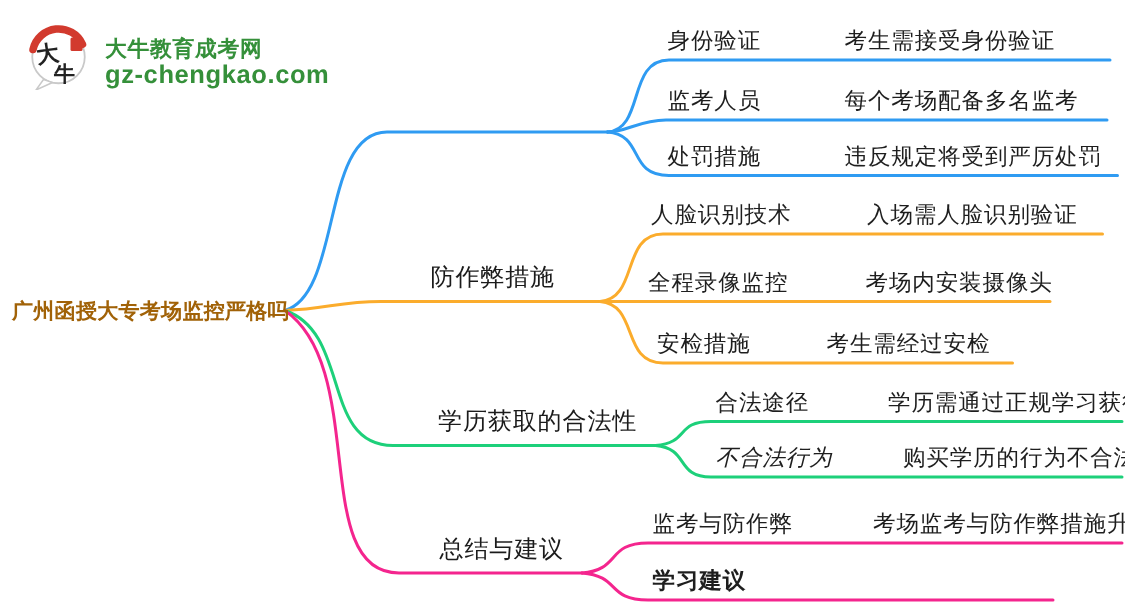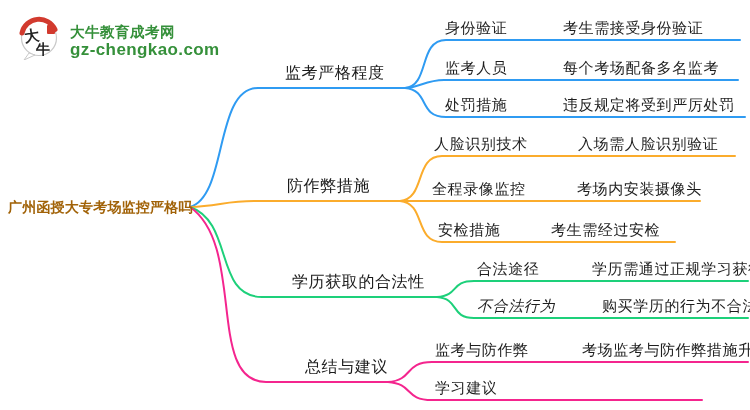--- a/index.html
+++ b/index.html
@@ -63,21 +63,20 @@
       <text x="9" y="28" font-size="15" font-weight="bold" fill="#222" transform="rotate(-8 9 28)">大</text>
       <text x="20" y="40" font-size="14" font-weight="bold" fill="#222">牛</text>
       <rect x="31" y="11" width="8" height="9" rx="1" fill="#d23a2e"></rect>
     </svg>
     <div class="logo-title" style="color: rgb(53, 144, 58);">大牛教育成考网</div>
     <div class="logo-domain" style="color: rgb(53, 144, 58);">gz-chengkao.com</div>
   </div>
 
   <div class="root">广州函授大专考场监控严格吗</div>
 
-  <div class="bl" style="left:285px;top:65px;">监考严格程度</div>
   <div class="t" style="left:445px;top:20px;">身份验证</div>
   <div class="t" style="left:563px;top:20px;">考生需接受身份验证</div>
   <div class="t" style="left:445px;top:60px;">监考人员</div>
   <div class="t" style="left:563px;top:60px;">每个考场配备多名监考</div>
   <div class="t" style="left:445px;top:97px;">处罚措施</div>
   <div class="t" style="left:563px;top:97px;">违反规定将受到严厉处罚</div>
 
   <div class="bl" style="left:287px;top:178px;">防作弊措施</div>
   <div class="t" style="left:578px;top:136px;">入场需人脸识别验证</div>
   <div class="t" style="left:434px;top:136px;">人脸识别技术</div>
@@ -85,18 +84,18 @@
   <div class="t" style="left:577px;top:181px;">考场内安装摄像头</div>
   <div class="t" style="left:438px;top:222px;">安检措施</div>
   <div class="t" style="left:551px;top:222px;">考生需经过安检</div>
 
   <div class="bl" style="left:292px;top:274px;">学历获取的合法性</div>
   <div class="t" style="left:477px;top:261px;">合法途径</div>
   <div class="t" style="left:592px;top:261px;">学历需通过正规学习获得</div>
   <div class="t" style="left:477px;top:298px;font-style:italic;">不合法行为</div>
   <div class="t" style="left:602px;top:298px;">购买学历的行为不合法</div>
 
-  <div class="bl" style="left:293px;top:359px;margin-left:12px;">总结与建议</div>
+  <div class="bl" style="left:293px;top:359px;">总结与建议</div>
   <div class="t" style="left:435px;top:342px;">监考与防作弊</div>
   <div class="t" style="left:582px;top:342px;">考场监考与防作弊措施升级</div>
-  <div class="t" style="left:435px;top:380px;">学习建议</div>
+  <div class="t" style="left:435px;top:380px;font-weight:bold;">学习建议</div>
 
 </div>
 
 </body></html>

